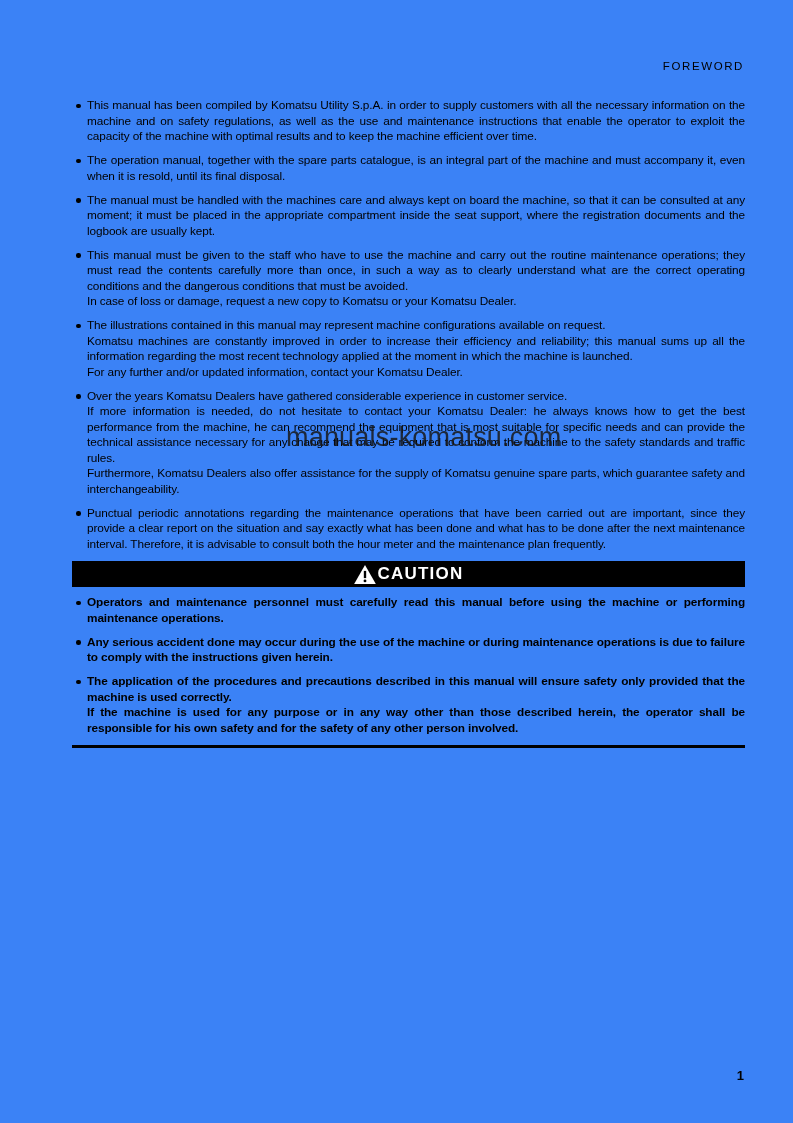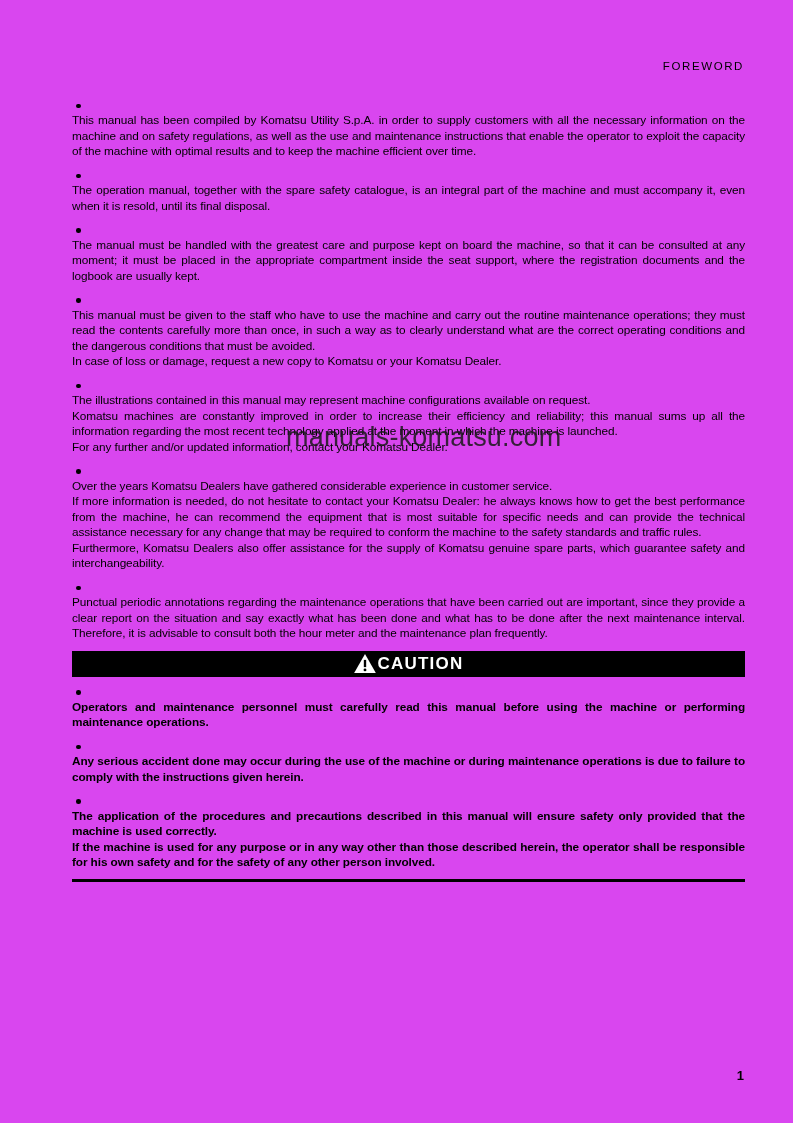--- a/index.html
+++ b/index.html
@@ -1,20 +1,20 @@
 <!DOCTYPE html>
 <html><head>
 <meta charset="utf-8">
 <style>
   html, body { margin: 0; padding: 0; background: #ffffff; }
   .page {
     position: relative;
     width: 793px;
     height: 1123px;
-    background: #d946ef;
+    background: #3b82f6;
     font-family: "Liberation Sans", sans-serif;
     color: #000;
     overflow: hidden;
   }
   .running-header {
     position: absolute;
     top: 60px;
     right: 49px;
     font-size: 11.5px;
     letter-spacing: 1.6px;
@@ -36,21 +36,20 @@
   }
   h1.title .num { margin-right: 13px; }
   ul.bullets {
     list-style: none;
     margin: 0;
     padding: 0;
   }
   ul.bullets li {
     display: flex;
     margin: 0 0 8.5px 0;
-    flex-direction: column;
   }
   ul.bullets li .dot {
     flex: 0 0 15px;
     position: relative;
   }
   ul.bullets li .dot::before {
     content: "";
     position: absolute;
     left: 4px;
     top: 5.5px;
@@ -118,25 +117,25 @@
   <div class="content">
 
 
     <ul class="bullets">
       <li>
           <span class="dot"></span>
           <div class="txt">This manual has been compiled by Komatsu Utility S.p.A. in order to supply customers with all the necessary information on the machine and on safety regulations, as well as the use and maintenance instructions that enable the operator to exploit the capacity of the machine with optimal results and to keep the machine efficient over time.</div>
         </li>
       <li>
           <span class="dot"></span>
-          <div class="txt">The operation manual, together with the spare safety catalogue, is an integral part of the machine and must accompany it, even when it is resold, until its final disposal.</div>
+          <div class="txt">The operation manual, together with the spare parts catalogue, is an integral part of the machine and must accompany it, even when it is resold, until its final disposal.</div>
         </li>
       <li>
           <span class="dot"></span>
-          <div class="txt">The manual must be handled with the greatest care and purpose kept on board the machine, so that it can be consulted at any moment; it must be placed in the appropriate compartment inside the seat support, where the registration documents and the logbook are usually kept.</div>
+          <div class="txt">The manual must be handled with the machines care and always kept on board the machine, so that it can be consulted at any moment; it must be placed in the appropriate compartment inside the seat support, where the registration documents and the logbook are usually kept.</div>
         </li>
       <li>
           <span class="dot"></span>
           <div class="txt">This manual must be given to the staff who have to use the machine and carry out the routine maintenance operations; they must read the contents carefully more than once, in such a way as to clearly understand what are the correct operating conditions and the dangerous conditions that must be avoided.
 In case of loss or damage, request a new copy to Komatsu or your Komatsu Dealer.</div>
         </li>
       <li>
           <span class="dot"></span>
           <div class="txt">The illustrations contained in this manual may represent machine configurations available on request.
 Komatsu machines are constantly improved in order to increase their efficiency and reliability; this manual sums up all the information regarding the most recent technology applied at the moment in which the machine is launched.

